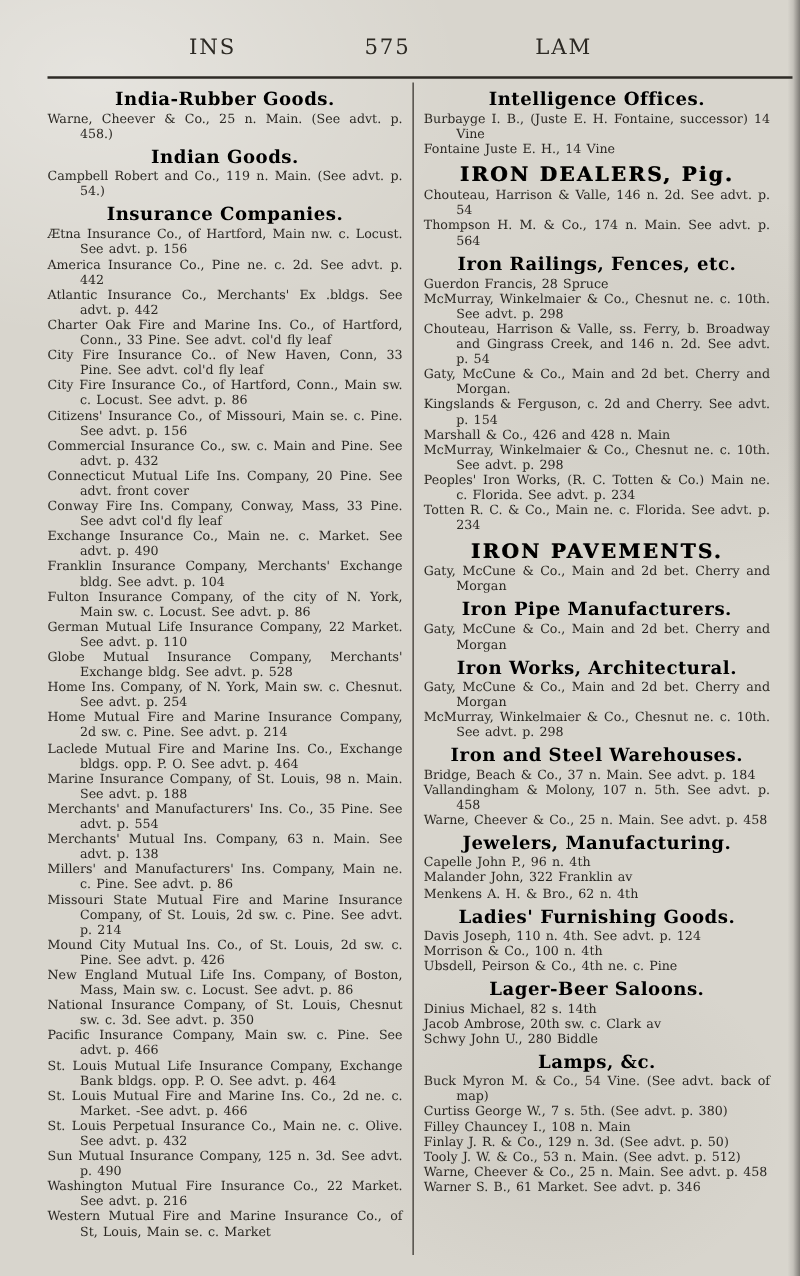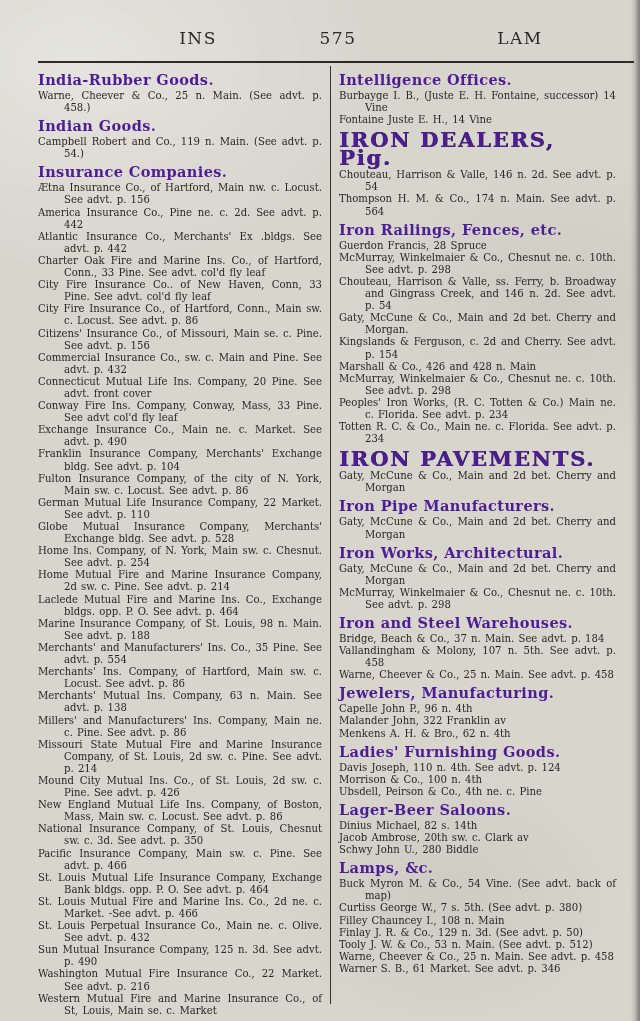--- a/index.html
+++ b/index.html
@@ -16,54 +16,54 @@
       #d8d5cd;
     font-family: "DejaVu Serif", "Liberation Serif", serif;
     color: #2a2722;
   }
   
   .page-edge {
     position: absolute; top: 0; right: 0; bottom: 0; width: 10px;
     background: linear-gradient(to right, rgba(50,48,45,0) 0%, rgba(50,48,45,0.12) 45%, rgba(50,48,45,0.55) 100%);
     pointer-events: none;
   }
-  .page-header { position: absolute; top: 28px; left: 0; width: 580px; height: 26px; margin-left: 28px; }
+  .page-header { position: absolute; top: 28px; left: 0; width: 580px; height: 26px; }
   .page-header span {
     position: absolute; display: block; text-align: center;
     font-size: 17px; letter-spacing: 1.5px; color: #2c2923;
   }
   .hdr-left  { left: 110px; width: 120px; }
   .hdr-page  { left: 268px; width: 84px;  }
-  .hdr-right { left: 442px; width: 100px; }
+  .hdr-right { left: 401px; width: 100px; }
 
   .header-rule {
     position: absolute; top: 61px; left: 38px; width: 596px; height: 2px;
     background: #2e2b26;
   }
   .column-divider {
     position: absolute; top: 66px; left: 330px; width: 1px; height: 938px;
     background: #34312b;
   }
 
   .col { position: absolute; top: 68px; }
   .col-left  { left: 38px;  width: 284px; }
   .col-right { left: 339px; width: 277px; }
 
   .heading {
-    text-align: left;
+    text-align: center;
     font-weight: bold;
-    color: #4c1d95;
+    color: #000000;
   }
   .heading.plain {
     font-size: 14.5px; line-height: 16px;
     letter-spacing: 0.4px;
     margin: 4px 0 2px 0;
   }
   .heading.display {
-    font-size: 21px; line-height: 18px;
+    font-size: 16px; line-height: 18px;
     letter-spacing: 1.8px;
     margin: 5px 0 2px 0;
     text-shadow: 0.5px 0 0 #201d18;
   }
   .entry {
     margin: 0;
     font-size: 10.1px;
     line-height: 12.1px;
     text-align: justify;
     padding-left: 26px;
@@ -103,21 +103,20 @@
     <p class="entry">Exchange Insurance Co., Main ne. c. Market. See advt. p. 490</p>
     <p class="entry">Franklin Insurance Company, Merchants' Exchange bldg. See advt. p. 104</p>
     <p class="entry">Fulton Insurance Company, of the city of N. York, Main sw. c. Locust. See advt. p. 86</p>
     <p class="entry">German Mutual Life Insurance Company, 22 Market. See advt. p. 110</p>
     <p class="entry">Globe Mutual Insurance Company, Merchants' Exchange bldg. See advt. p. 528</p>
     <p class="entry">Home Ins. Company, of N. York, Main sw. c. Chesnut. See advt. p. 254</p>
     <p class="entry">Home Mutual Fire and Marine Insurance Company, 2d sw. c. Pine. See advt. p. 214</p>
     <p class="entry">Laclede Mutual Fire and Marine Ins. Co., Exchange bldgs. opp. P. O. See advt. p. 464</p>
     <p class="entry">Marine Insurance Company, of St. Louis, 98 n. Main. See advt. p. 188</p>
     <p class="entry">Merchants' and Manufacturers' Ins. Co., 35 Pine. See advt. p. 554</p>
-    <p class="entry">Merchants' Ins. Company, of Hartford, Main sw. c. Locust. See advt. p. 86</p>
     <p class="entry">Merchants' Mutual Ins. Company, 63 n. Main. See advt. p. 138</p>
     <p class="entry">Millers' and Manufacturers' Ins. Company, Main ne. c. Pine. See advt. p. 86</p>
     <p class="entry">Missouri State Mutual Fire and Marine Insurance Company, of St. Louis, 2d sw. c. Pine. See advt. p. 214</p>
     <p class="entry">Mound City Mutual Ins. Co., of St. Louis, 2d sw. c. Pine. See advt. p. 426</p>
     <p class="entry">New England Mutual Life Ins. Company, of Boston, Mass, Main sw. c. Locust. See advt. p. 86</p>
     <p class="entry">National Insurance Company, of St. Louis, Chesnut sw. c. 3d. See advt. p. 350</p>
     <p class="entry">Pacific Insurance Company, Main sw. c. Pine. See advt. p. 466</p>
     <p class="entry">St. Louis Mutual Life Insurance Company, Exchange Bank bldgs. opp. P. O. See advt. p. 464</p>
     <p class="entry">St. Louis Mutual Fire and Marine Ins. Co., 2d ne. c. Market. -See advt. p. 466</p>
     <p class="entry">St. Louis Perpetual Insurance Co., Main ne. c. Olive. See advt. p. 432</p>

